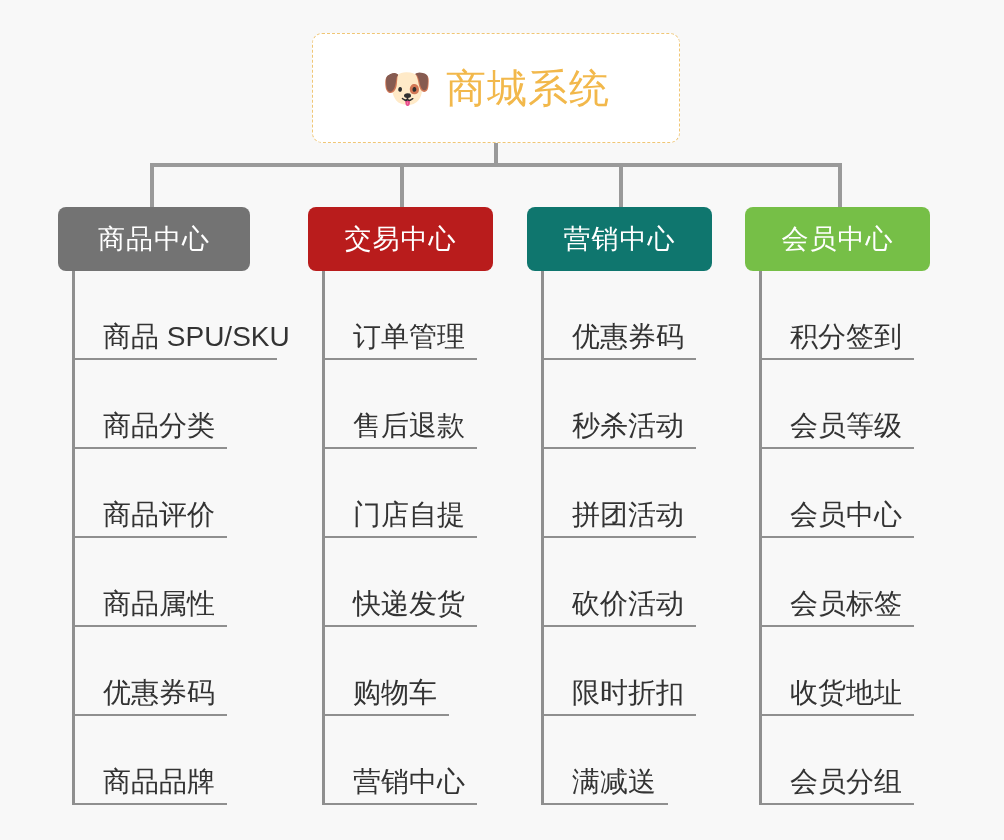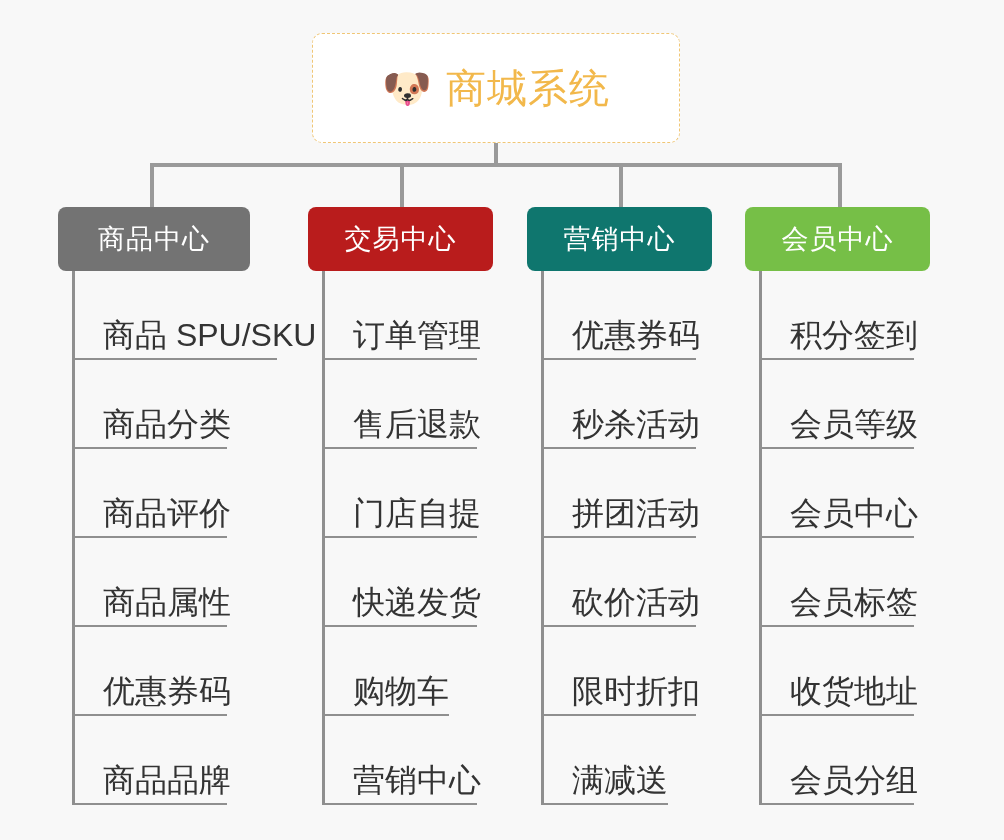--- a/index.html
+++ b/index.html
@@ -106,21 +106,21 @@
   }
   .leaf {
     position: relative;
     height: 89px;
     box-sizing: border-box;
     display: flex;
     align-items: flex-end;
     padding-left: 45px;
   }
   .leaf-label {
-    font-size: 32px;
+    font-size: 28px;
     color: #333333;
     line-height: 1;
     padding-bottom: 9px;
     white-space: nowrap;
   }
   .leaf-underline {
     position: absolute;
     left: 14px;
     bottom: 0;
     height: 2px;

